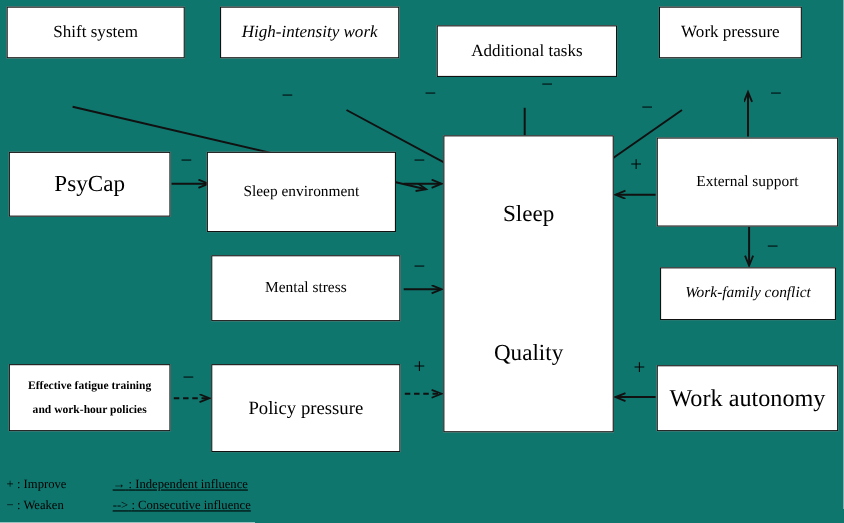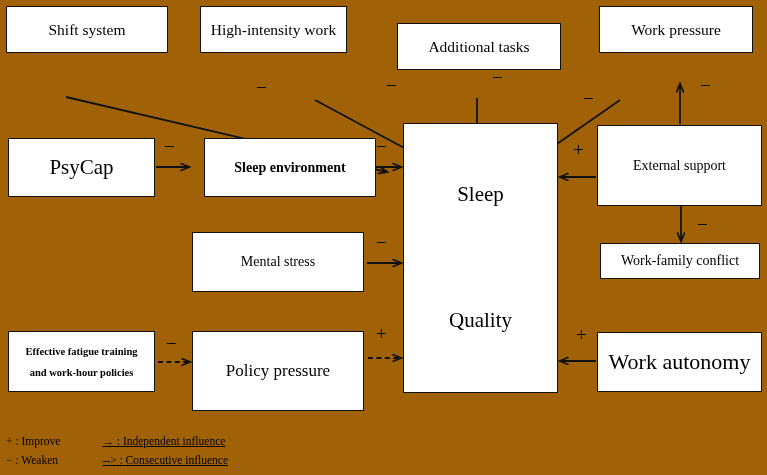--- a/index.html
+++ b/index.html
@@ -8,21 +8,21 @@
     background: #ffffff;
   }
   body {
     font-family: "Liberation Serif", "DejaVu Serif", serif;
     color: #000000;
   }
   #diagram-root {
     position: relative;
     width: 767px;
     height: 475px;
-    background: #a16207;
+    background: #0f766e;
     overflow: hidden;
   }
   #edge-layer {
     position: absolute;
     left: 0;
     top: 0;
     width: 767px;
     height: 475px;
     pointer-events: none;
   }
@@ -122,37 +122,37 @@
 
     <line x1="681" y1="206" x2="681" y2="241" stroke="#111111" stroke-width="1.8" marker-end="url(#arrowOpen)"></line>
 
     <line x1="596" y1="361" x2="560" y2="361" stroke="#111111" stroke-width="1.8" marker-end="url(#arrowOpen)"></line>
   </svg>
 
   <div class="node n-top" style="left:6px; top:6px; width:162px; height:47px;">
     <span class="node-label">Shift system</span>
   </div>
 
-  <div class="node n-top" style="left:200px; top:6px; width:147px; height:47px;">
+  <div class="node n-top" style="left:200px; top:6px; width:163px; height:47px;font-style:italic;">
     <span class="node-label">High-intensity work</span>
   </div>
 
   <div class="node n-top" style="left:397px; top:23px; width:164px; height:47px;">
     <span class="node-label">Additional tasks</span>
   </div>
 
-  <div class="node n-top" style="left:599px; top:6px; width:154px; height:47px;">
+  <div class="node n-top" style="left:599px; top:6px; width:130px; height:47px;">
     <span class="node-label">Work pressure</span>
   </div>
 
   <div class="node n-psycap" style="left:8px; top:138px; width:147px; height:59px;">
     <span class="node-label">PsyCap</span>
   </div>
 
-  <div class="node n-mid" style="left:204px; top:138px; width:172px; height:59px;font-weight:bold;">
+  <div class="node n-mid" style="left:188px; top:138px; width:172px; height:73px;">
     <span class="node-label">Sleep environment</span>
   </div>
 
   <div class="node n-mid" style="left:192px; top:232px; width:172px; height:60px;">
     <span class="node-label">Mental stress</span>
   </div>
 
   <div class="node n-small" style="left:8px; top:331px; width:147px; height:61px;">
     <span class="node-label">
       <span>Effective fatigue training</span><br>
@@ -168,21 +168,21 @@
     <span class="center-stack">
       <span>Sleep</span>
       <span>Quality</span>
     </span>
   </div>
 
   <div class="node n-mid" style="left:597px; top:125px; width:165px; height:81px;">
     <span class="node-label">External support</span>
   </div>
 
-  <div class="node n-mid" style="left:600px; top:243px; width:160px; height:36px;">
+  <div class="node n-mid" style="left:600px; top:243px; width:160px; height:48px;font-style:italic;">
     <span class="node-label">Work-family conflict</span>
   </div>
 
   <div class="node n-auto" style="left:597px; top:332px; width:165px; height:60px;">
     <span class="node-label">Work autonomy</span>
   </div>
 
   <span class="sign" style="left:256px; top:78px;">−</span>
 
   <span class="sign" style="left:386px; top:76px;">−</span>

